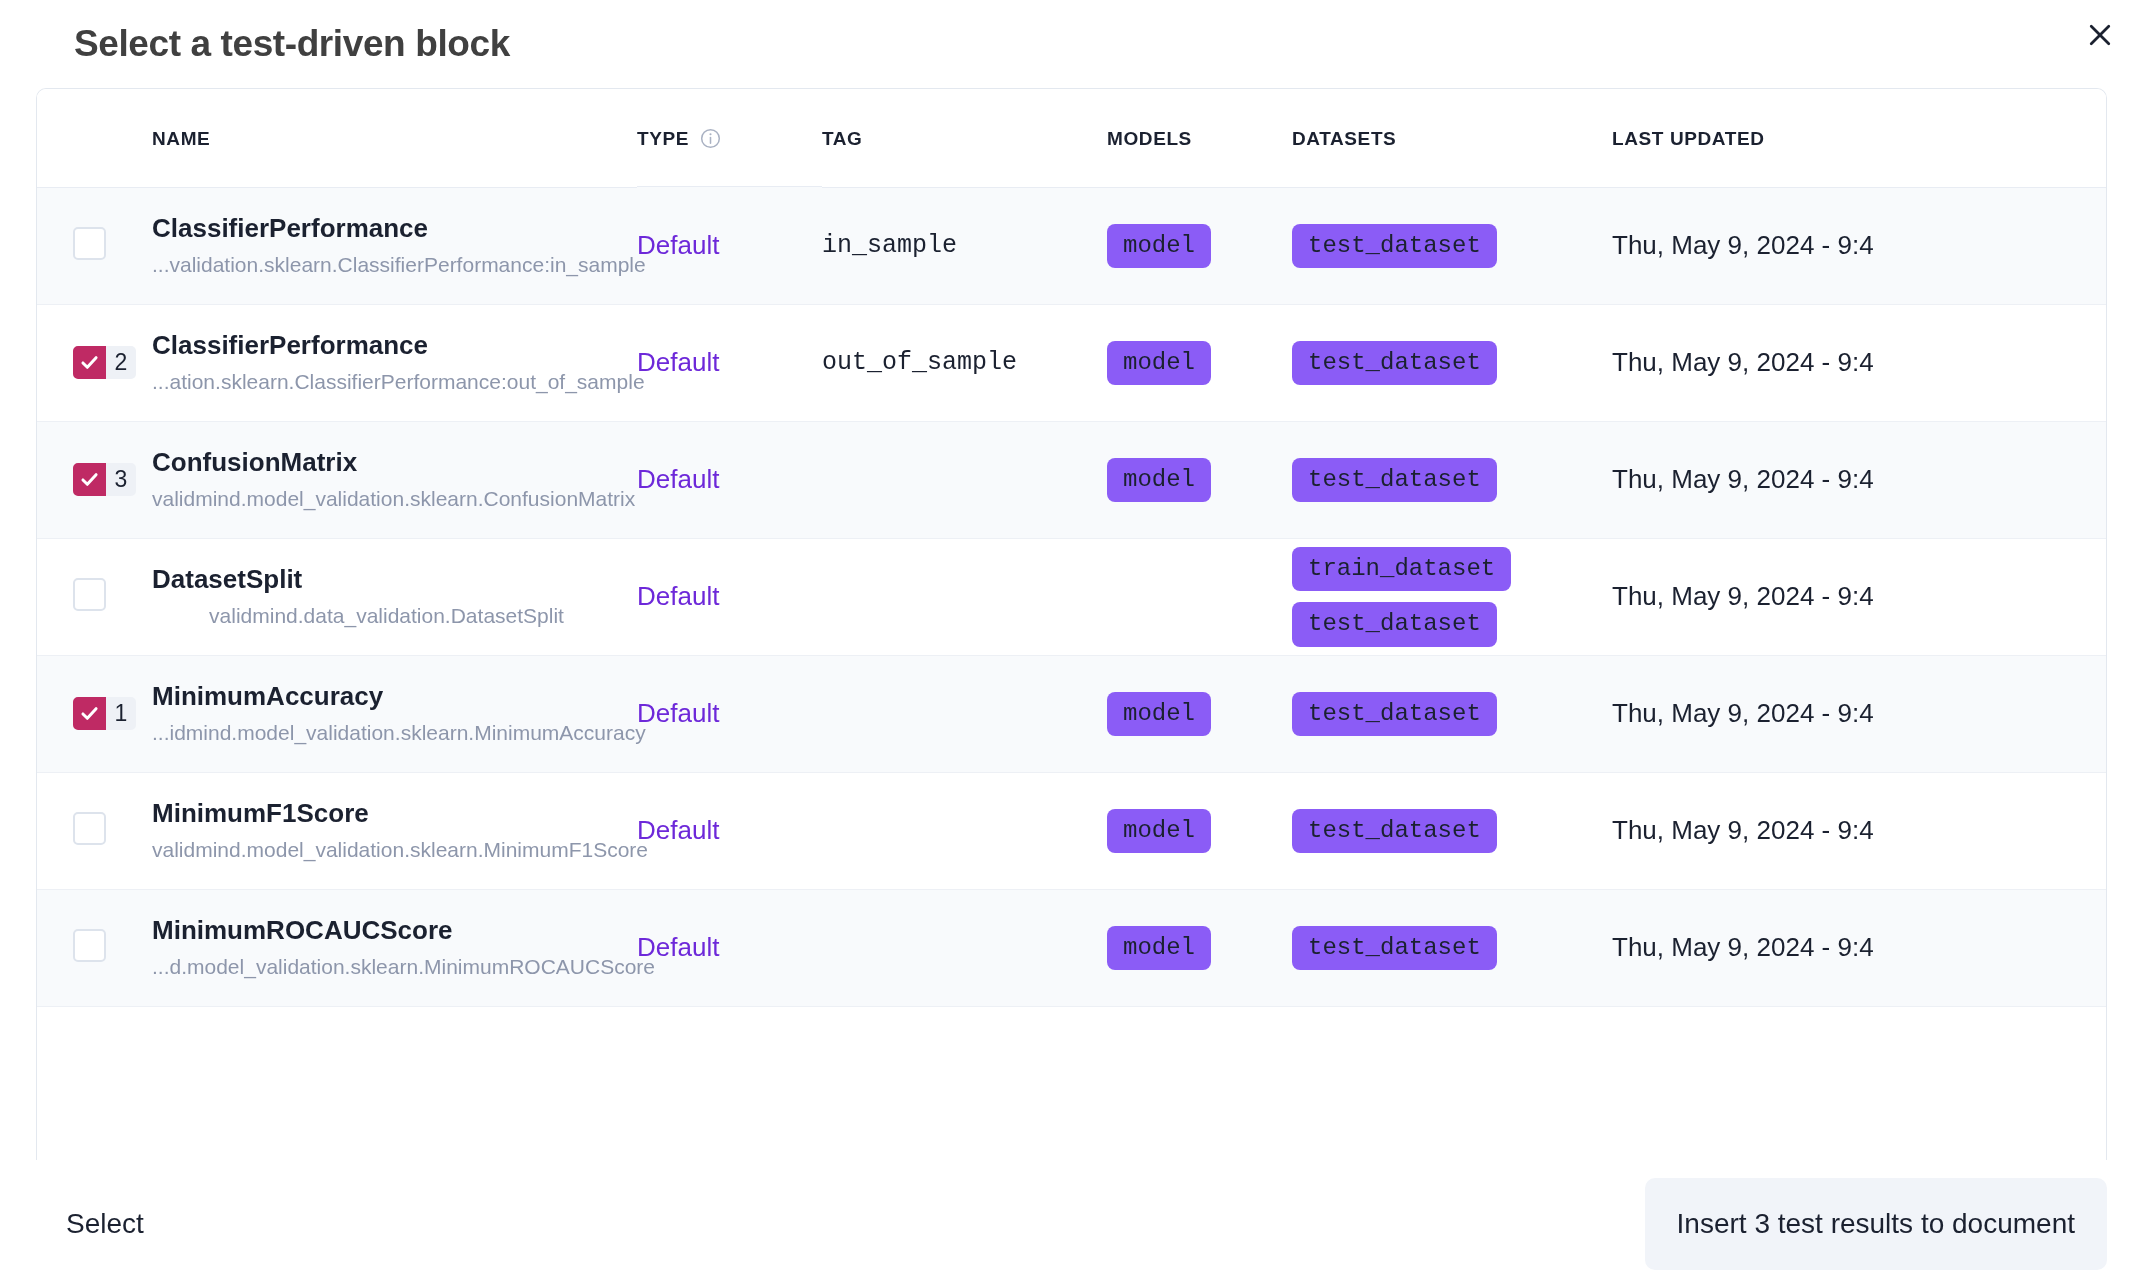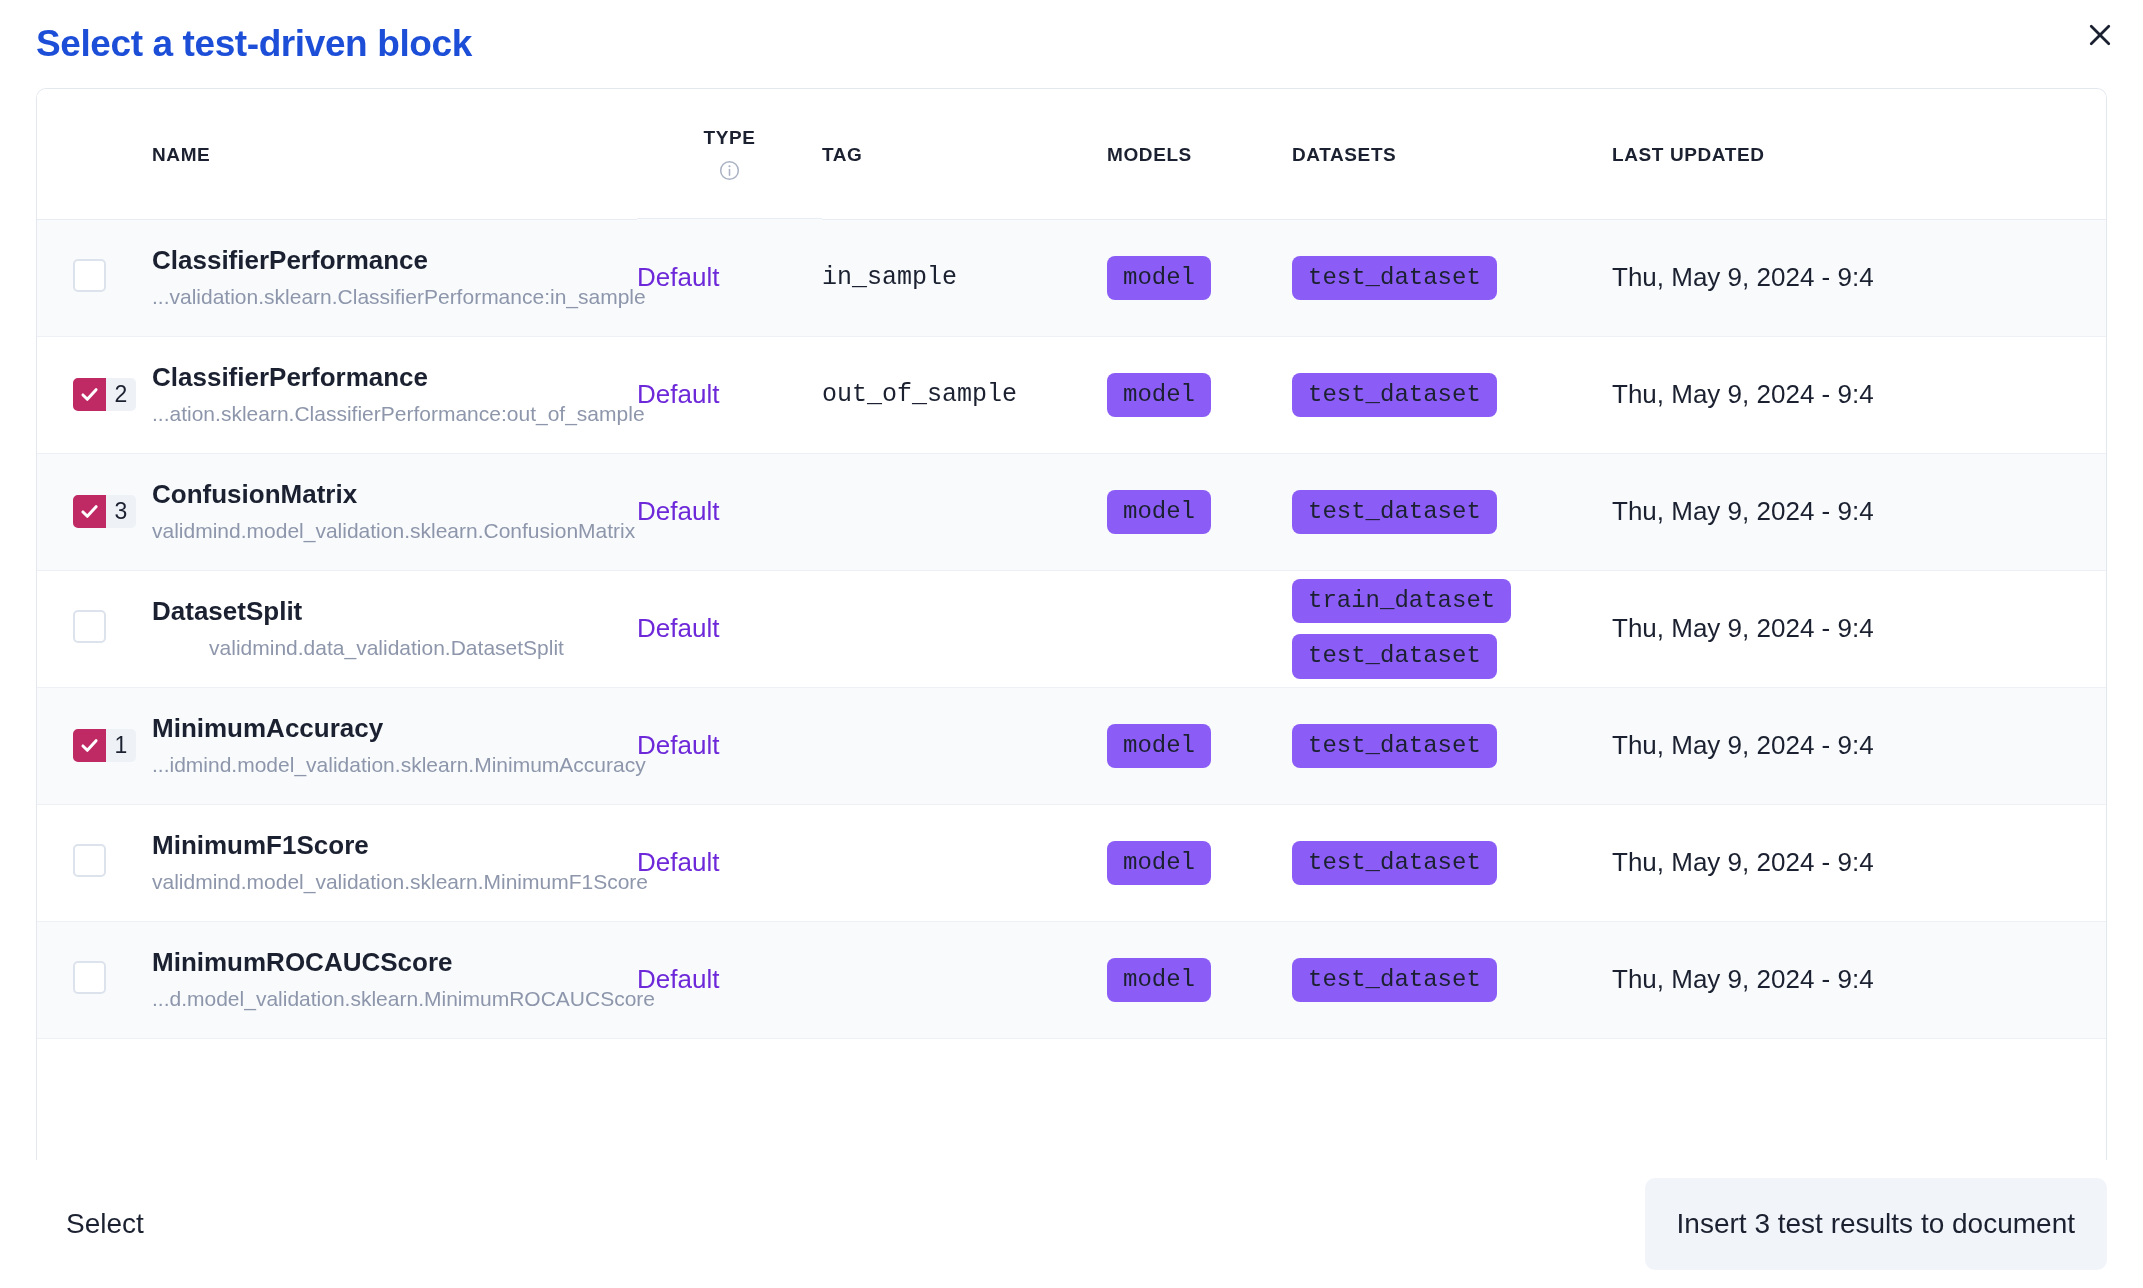--- a/index.html
+++ b/index.html
@@ -24,22 +24,23 @@
   
   .modal-header {
     position: relative;
     padding: 22px 36px 0 36px;
     flex: 0 0 auto;
   }
   .modal-title {
     font-size: 37px;
     font-weight: 700;
     letter-spacing: -0.4px;
-    color: #1d4ed8;
+    color: #404040;
     line-height: 1.2;
+    margin-left: 38px;
   }
   .close-button {
     position: absolute;
     top: 10px;
     right: 18px;
     width: 50px;
     height: 50px;
     display: flex;
     align-items: center;
     justify-content: center;
@@ -115,21 +116,21 @@
     font-size: 19px;
     font-weight: 700;
     letter-spacing: 0.6px;
     color: #1b2130;
     padding: 38px 0 36px 0;
     background: #ffffff;
     border-bottom: 1px solid #e8ecf3;
     vertical-align: middle;
     white-space: nowrap;
   }
-  thead th.th-type { display: flex; align-items: center; gap: 10px; flex-direction: column; }
+  thead th.th-type { display: flex; align-items: center; gap: 10px; }
   .info-icon { width: 23px; height: 23px; display: inline-block; flex: 0 0 auto; }
 
   tbody tr { border-bottom: 1px solid #edf0f5; }
   tbody tr.stripe { background: #f8fafc; }
   tbody td {
     padding: 0;
     vertical-align: middle;
     height: 117px;
   }
 

